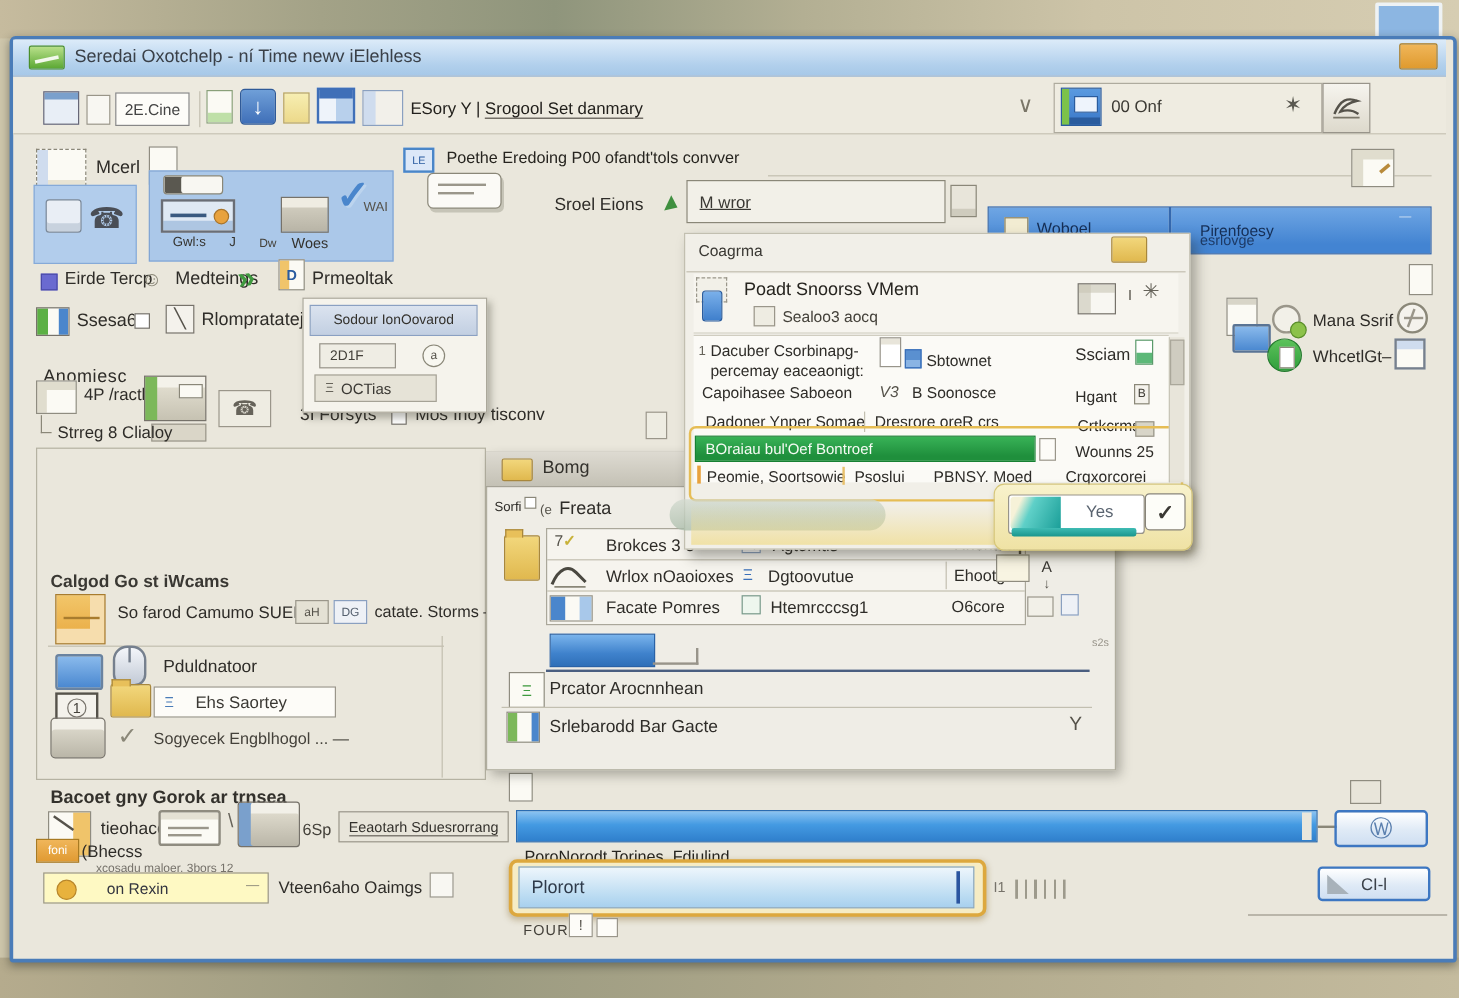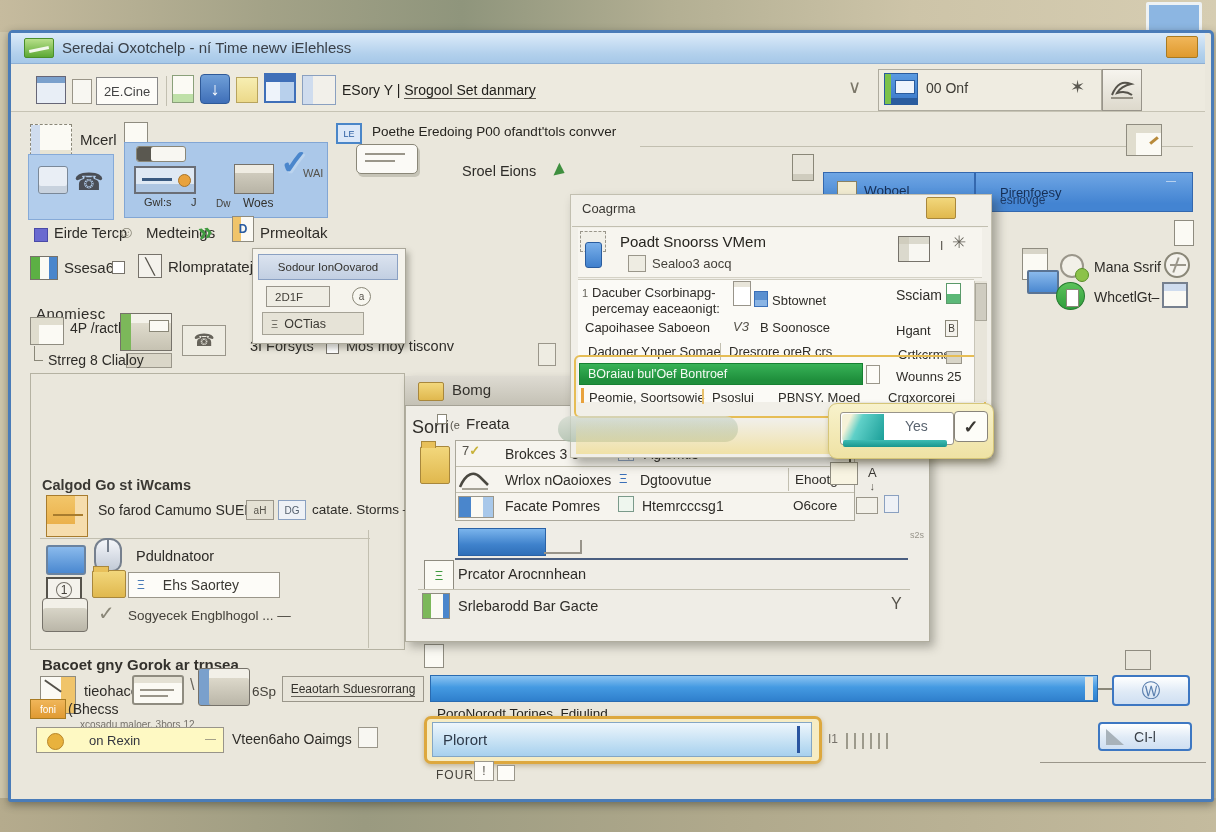--- a/index.html
+++ b/index.html
@@ -91,20 +91,23 @@
     <span>LE</span>
   </div>
   <div class="t" style="left:372px;top:124px;font-size:13.5px;color:#26241f;">Poethe Eredoing P00 ofandt'tols convver</div>
   <div class="ic" style="left:356px;top:144px;width:62px;height:30px;background:#fbfaf6;border:1px solid #8a8778;border-radius:5px;box-shadow:2px 3px 0 rgba(90,90,70,.25);">
     <div class="abs" style="left:8px;top:8px;width:40px;height:2px;background:#9a968a;"></div>
     <div class="abs" style="left:8px;top:15px;width:30px;height:2px;background:#9a968a;"></div>
   </div>
 
   <div class="t" style="left:462px;top:163px;font-size:14.5px;">Sroel Eions</div>
   <div class="abs" style="left:556px;top:164px;width:0;height:0;border-left:9px solid #3f8f3f;border-top:7px solid transparent;border-bottom:7px solid transparent;transform:rotate(25deg);"></div>
+  <div class="bx" style="left:572px;top:150px;width:216px;height:36px;border-color:#8a8778;background:#f2f0e8;">
+    <span class="t" style="left:10px;top:9px;font-size:14px;color:#3a3833;text-decoration:underline;">M wror</span>
+  </div>
   <div class="bx" style="left:792px;top:154px;width:22px;height:27px;border-color:#8a8778;background:#e8e5da;box-shadow:inset 0 -6px #cfccbe;"></div>
   <div class="ln" style="left:640px;top:146px;width:553px;height:1px;"></div>
 
   <div class="abs" style="left:823px;top:172px;width:152px;height:40px;background:linear-gradient(#6fa6e4,#4384d2 80%);border:1px solid #3468ae;box-sizing:border-box;">
     <div class="ic" style="left:13px;top:8px;width:20px;height:16px;background:#f2ecd2;border:1px solid #8a8262;"></div>
     <span class="t" style="left:40px;top:10px;font-size:13.5px;color:#152e55;">Woboel</span>
   </div>
   <div class="abs" style="left:975px;top:172px;width:218px;height:40px;background:linear-gradient(#6fa6e4,#4384d2 80%);border:1px solid #3468ae;box-sizing:border-box;">
     <span class="t" style="left:24px;top:12px;font-size:13px;color:#152e55;">Pirenfoesy</span>
     <span class="t" style="left:24px;top:20px;font-size:12px;color:#1d3a66;">esrlovge</span>
@@ -198,21 +201,21 @@
     <span style="font-size:14px;color:#3a3833;padding-left:12px;">Ehs Saortey</span>
   </div>
   <div class="ic" style="left:42px;top:598px;width:46px;height:34px;background:linear-gradient(#e4e1d4,#bab6a8);border:1px solid #76726a;border-radius:4px;box-shadow:inset 0 9px #f2f0e8;"></div>
   <div class="t" style="left:98px;top:601px;font-size:20px;color:#8a8778;">✓</div>
   <div class="t" style="left:128px;top:608px;font-size:13.5px;color:#44413a;">Sogyecek Engblhogol ... —</div>
 
   <div class="abs" style="left:405px;top:376px;width:523px;height:264px;background:#efede6;border:1px solid #b0ad9e;box-shadow:4px 5px 9px rgba(50,50,40,.35);z-index:5;"></div>
   <div class="abs" style="left:405px;top:376px;width:523px;height:30px;background:linear-gradient(#dedbd2,#c4c1b5);border-bottom:1px solid #a5a296;box-sizing:border-box;z-index:5;"></div>
   <div class="ic folder" style="left:418px;top:382px;width:26px;height:19px;z-index:6;"></div>
   <div class="t" style="left:452px;top:381px;font-size:15px;color:#33312c;z-index:6;">Bomg</div>
-  <div class="t" style="left:412px;top:417px;font-size:18px;z-index:6;">Sorfi</div>
+  <div class="t" style="left:412px;top:417px;font-size:11px;z-index:6;">Sorfi</div>
   <div class="ic" style="left:437px;top:414px;width:10px;height:10px;border:1px solid #8a8778;background:#fff;z-index:6;"></div>
   <div class="t" style="left:450px;top:419px;font-size:11px;color:#55524a;z-index:6;">(e</div>
   <div class="t" style="left:466px;top:415px;font-size:15px;z-index:6;">Freata</div>
   <div class="ic folder" style="left:420px;top:446px;width:30px;height:38px;z-index:6;">
     <div class="abs" style="left:0;top:-6px;width:13px;height:6px;background:#e8c05a;border:1px solid #a8873c;border-bottom:none;"></div>
   </div>
 
   <div class="abs" style="left:455px;top:440px;width:400px;height:81px;background:#f6f4ee;border:1px solid #aaa79a;box-sizing:border-box;z-index:6;"></div>
   <div class="ln" style="left:456px;top:466px;width:398px;height:1px;z-index:6;"></div>
   <div class="ln" style="left:456px;top:492px;width:398px;height:1px;z-index:6;"></div>

